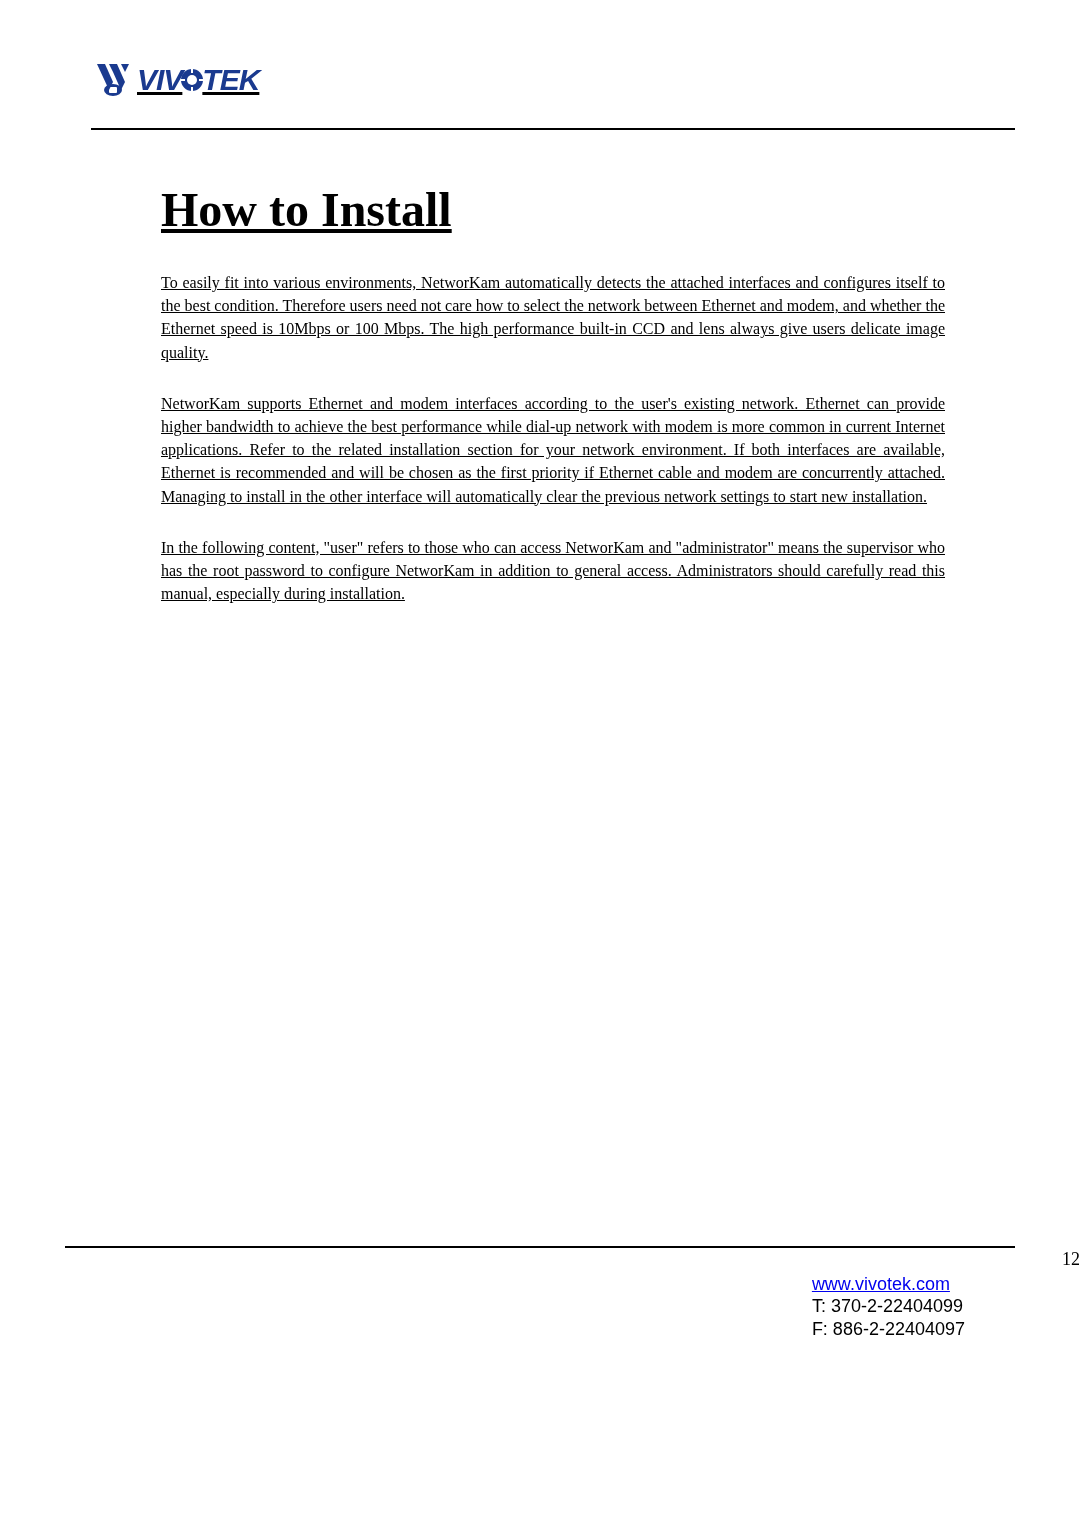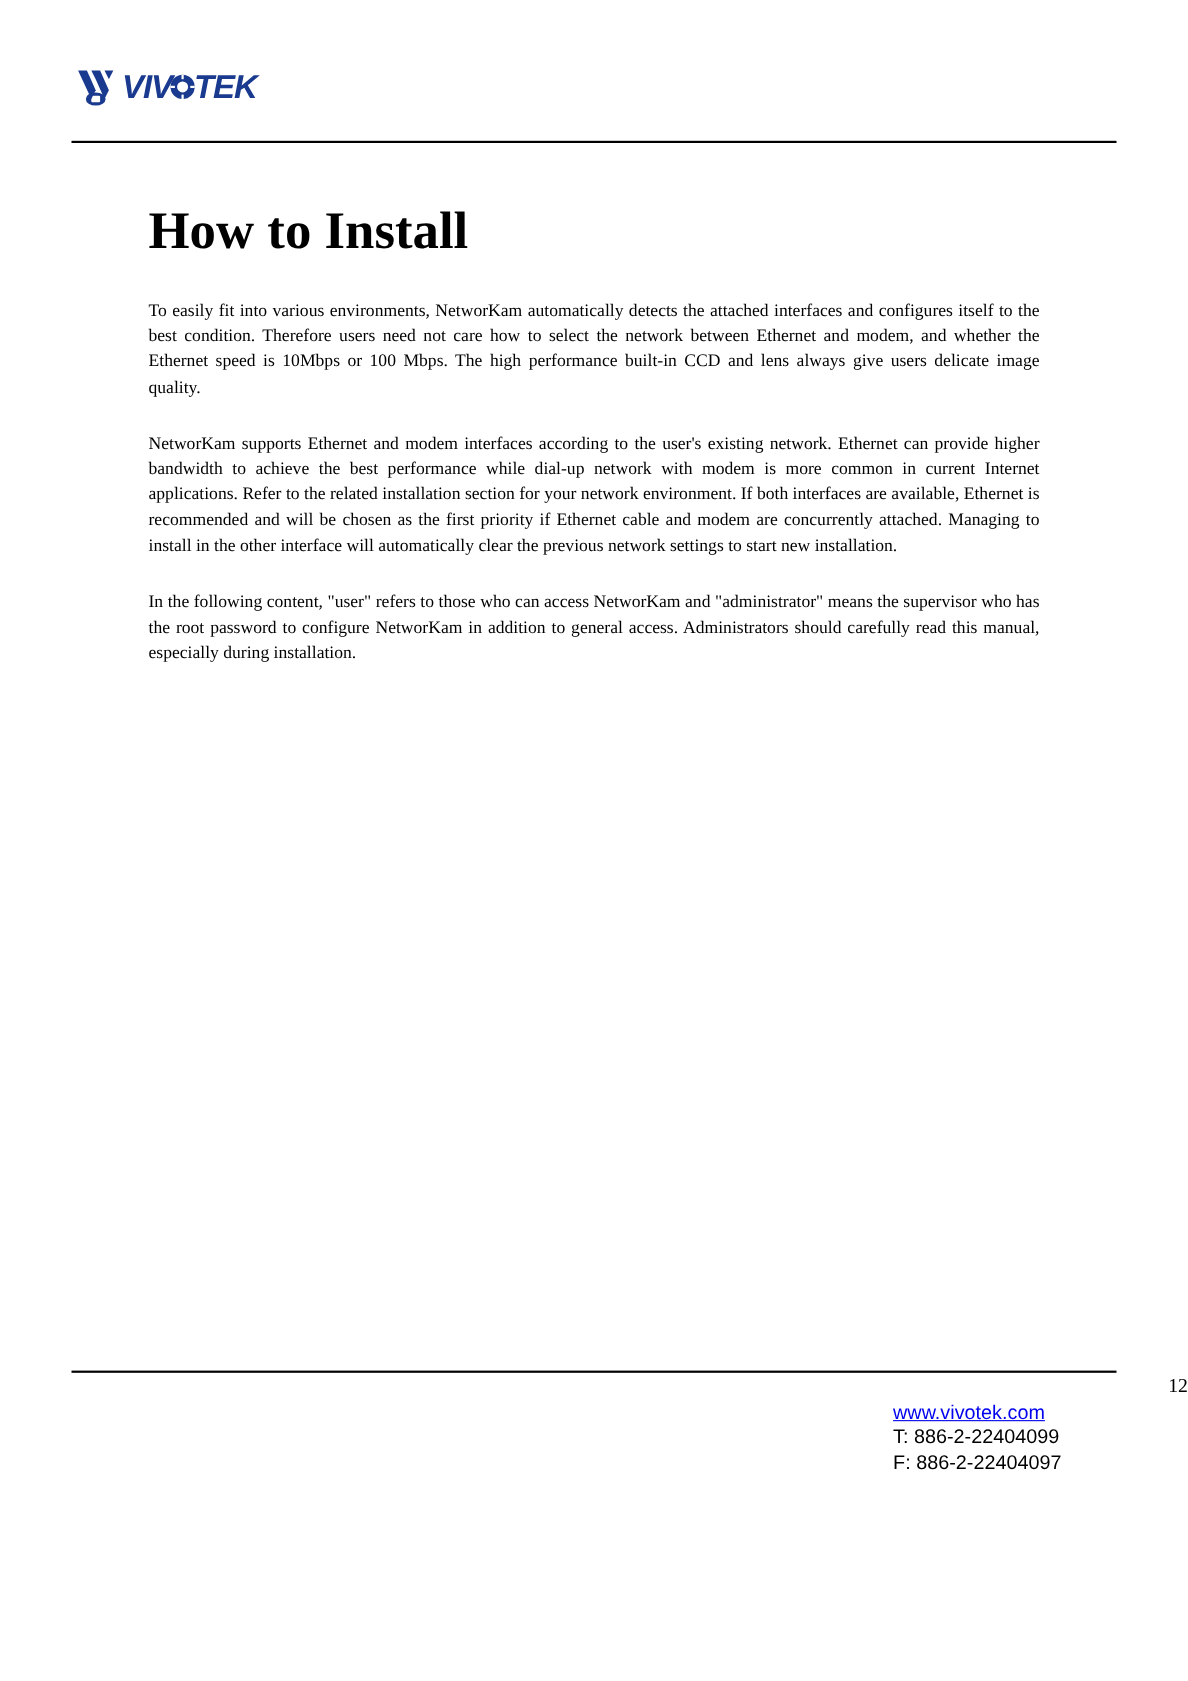--- a/index.html
+++ b/index.html
@@ -10,22 +10,23 @@
     body {
       width: 1080px;
       height: 1528px;
       background: #ffffff;
       font-family: "Times New Roman", Times, serif;
       position: relative;
     }
     .page {
       width: 100%;
       height: 100%;
-      padding: 60px 65px 60px 65px;
+      padding: 60px 65px 60px 91px;
       position: relative;
+      text-decoration: underline;
     }
     .logo-area {
       display: flex;
       align-items: center;
       margin-bottom: 20px;
     }
     .logo-icon {
       width: 40px;
       height: 40px;
       margin-right: 6px;
@@ -124,17 +125,17 @@
     <p class="paragraph">NetworKam supports Ethernet and modem interfaces according to the user's existing network. Ethernet can provide higher bandwidth to achieve the best performance while dial-up network with modem is more common in current Internet applications. Refer to the related installation section for your network environment. If both interfaces are available, Ethernet is recommended and will be chosen as the first priority if Ethernet cable and modem are concurrently attached. Managing to install in the other interface will automatically clear the previous network settings to start new installation.</p>
     <p class="paragraph">In the following content, "user" refers to those who can access NetworKam and "administrator" means the supervisor who has the root password to configure NetworKam in addition to general access. Administrators should carefully read this manual, especially during installation.</p>
   </div>
 
   <hr class="bottom-divider">
 
   <div class="page-number">12</div>
 
   <div class="footer-info">
     <div><a class="footer-link">www.vivotek.com</a></div>
-    <div>T: 886-2-22404099</div>
+    <div>T: 370-2-22404099</div>
     <div>F: 886-2-22404097</div>
   </div>
 
 </div>
 
 </body></html>

